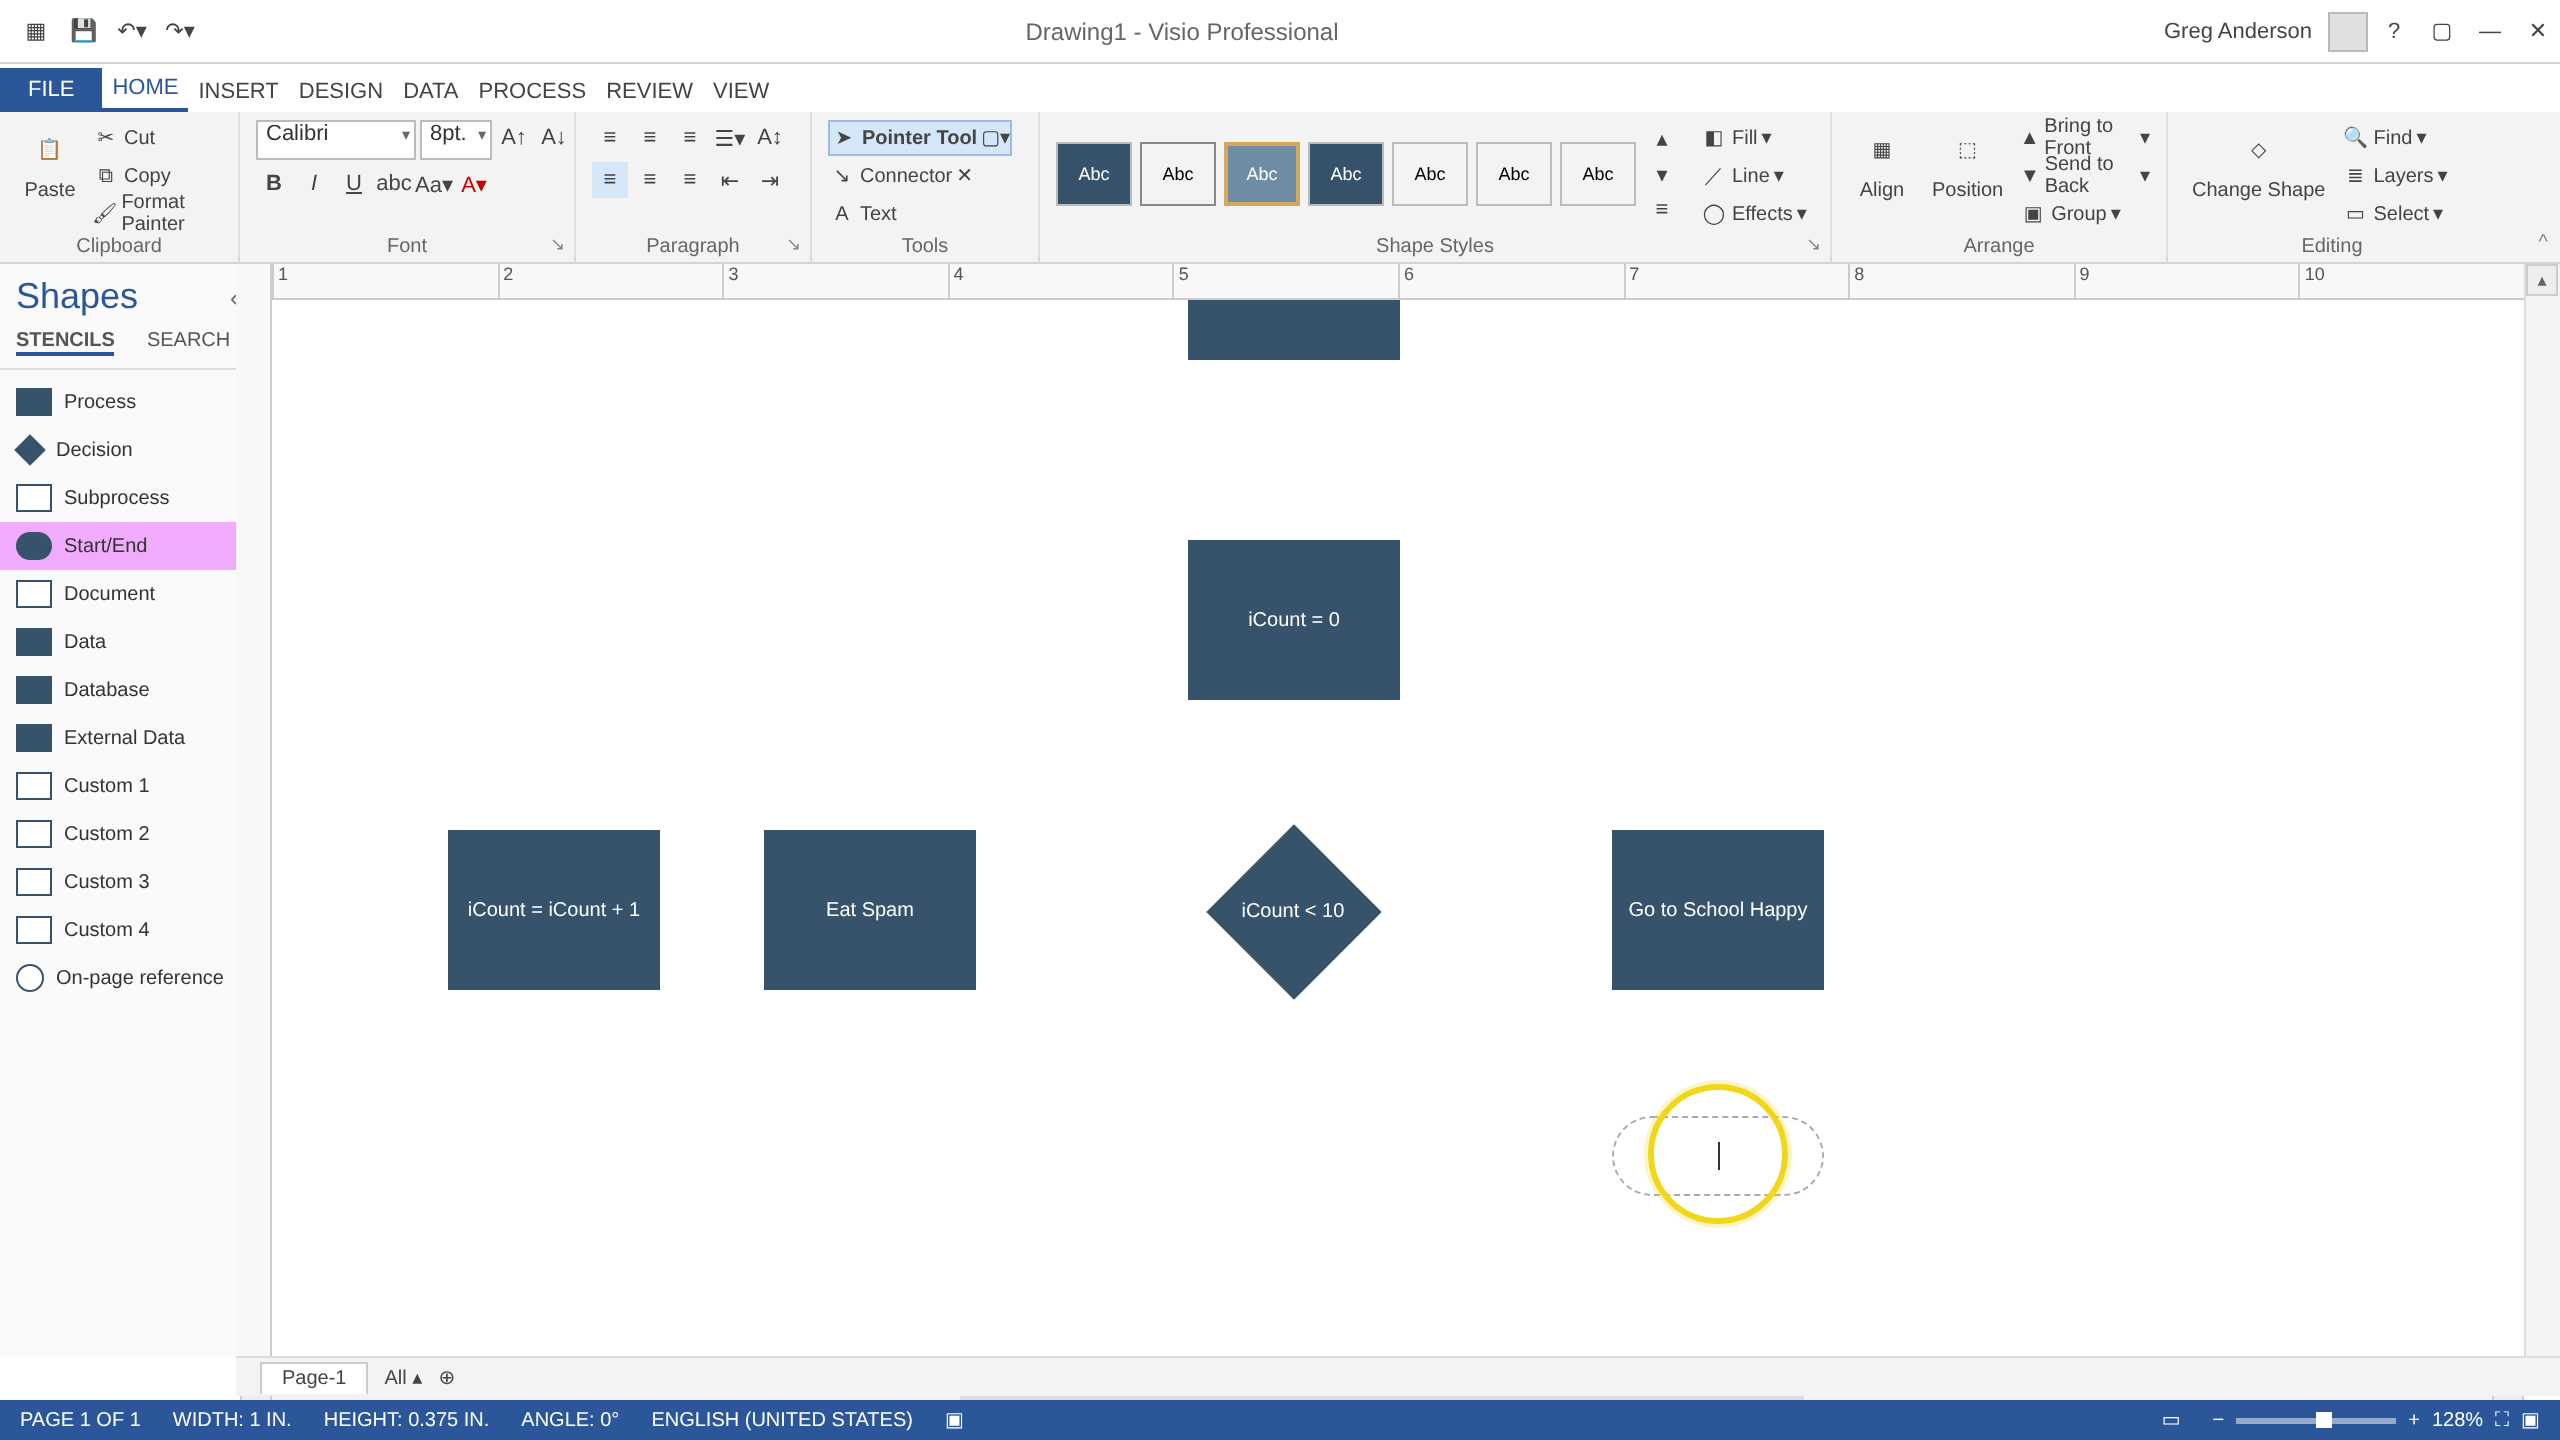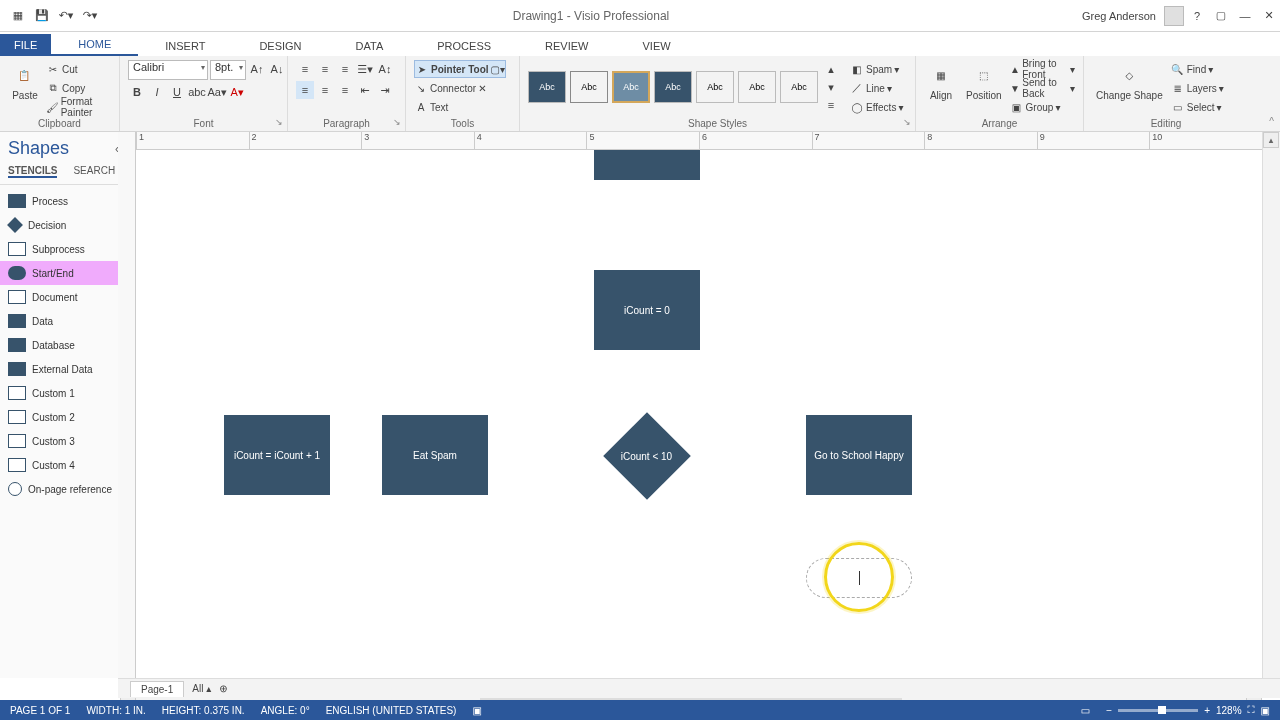--- a/index.html
+++ b/index.html
@@ -10,21 +10,21 @@
 .titlebar .qat { display: flex; gap: 4px; margin-left: 8px; align-items: center; }
 .titlebar .qat span { width: 20px; height: 20px; display: inline-flex; align-items: center; justify-content: center; cursor: pointer; }
 .titlebar .doctitle { flex: 1; text-align: center; color: #666; font-size: 12px; }
 .titlebar .right { display: flex; gap: 2px; margin-right: 0; align-items: center; }
 .titlebar .right .userinfo { font-size: 11px; color: #444; margin-right: 6px; }
 .titlebar .right .winbtn { width: 22px; height: 22px; display: inline-flex; align-items: center; justify-content: center; cursor: pointer; }
 .titlebar .avatar { width: 20px; height: 20px; background: #e0e0e0; border: 1px solid #bbb; }
 
 
 .tabsbar { height: 24px; background: #fff; display: flex; align-items: flex-end; }
-.tabsbar .tab { padding: 4px 27px; font-size: 11px; color: #444; cursor: pointer; text-transform: uppercase; }
+.tabsbar .tab { padding: 4px 5px; font-size: 11px; color: #444; cursor: pointer; text-transform: uppercase; }
 .tabsbar .tab.file { background: #2b579a; color: #fff; padding: 5px 14px; }
 .tabsbar .tab.active { color: #2b579a; border-bottom: 2px solid #2b579a; }
 
 
 .ribbon { height: 76px; background: #f3f3f3; border-bottom: 1px solid #d4d4d4; display: flex; position: relative; }
 .group { border-right: 1px solid #dcdcdc; padding: 4px 8px 2px 8px; display: flex; flex-direction: column; justify-content: space-between; position: relative; }
 .group-label { font-size: 10px; color: #666; text-align: center; margin-top: 2px; }
 .dialog-launcher { position: absolute; right: 2px; bottom: 4px; width: 10px; height: 10px; font-size: 9px; color: #888; }
 .group-content { display: flex; align-items: flex-start; gap: 4px; flex: 1; }
 .bigbtn { display: flex; flex-direction: column; align-items: center; justify-content: center; padding: 2px 4px; cursor: pointer; font-size: 10px; color: #444; }
@@ -227,21 +227,21 @@
         <div class="style-swatch">Abc</div>
         <div class="style-swatch">Abc</div>
         <div class="style-swatch">Abc</div>
         <div style="display:flex;flex-direction:column;gap:0;">
           <span class="fmtbtn">▴</span>
           <span class="fmtbtn">▾</span>
           <span class="fmtbtn">≡</span>
         </div>
       </div>
       <div class="stack" style="margin-left:6px;">
-        <div class="smallrow"><span class="icon">◧</span><span>Spam</span> ▾</div>
+        <div class="smallrow"><span class="icon">◧</span><span>Fill</span> ▾</div>
         <div class="smallrow"><span class="icon">／</span><span>Line</span> ▾</div>
         <div class="smallrow"><span class="icon">◯</span><span>Effects</span> ▾</div>
       </div>
     </div>
     <div class="group-label">Shape Styles</div>
     <div class="dialog-launcher">↘</div>
   </div>
 
   <div class="group" style="width:168px;">
     <div class="group-content">

